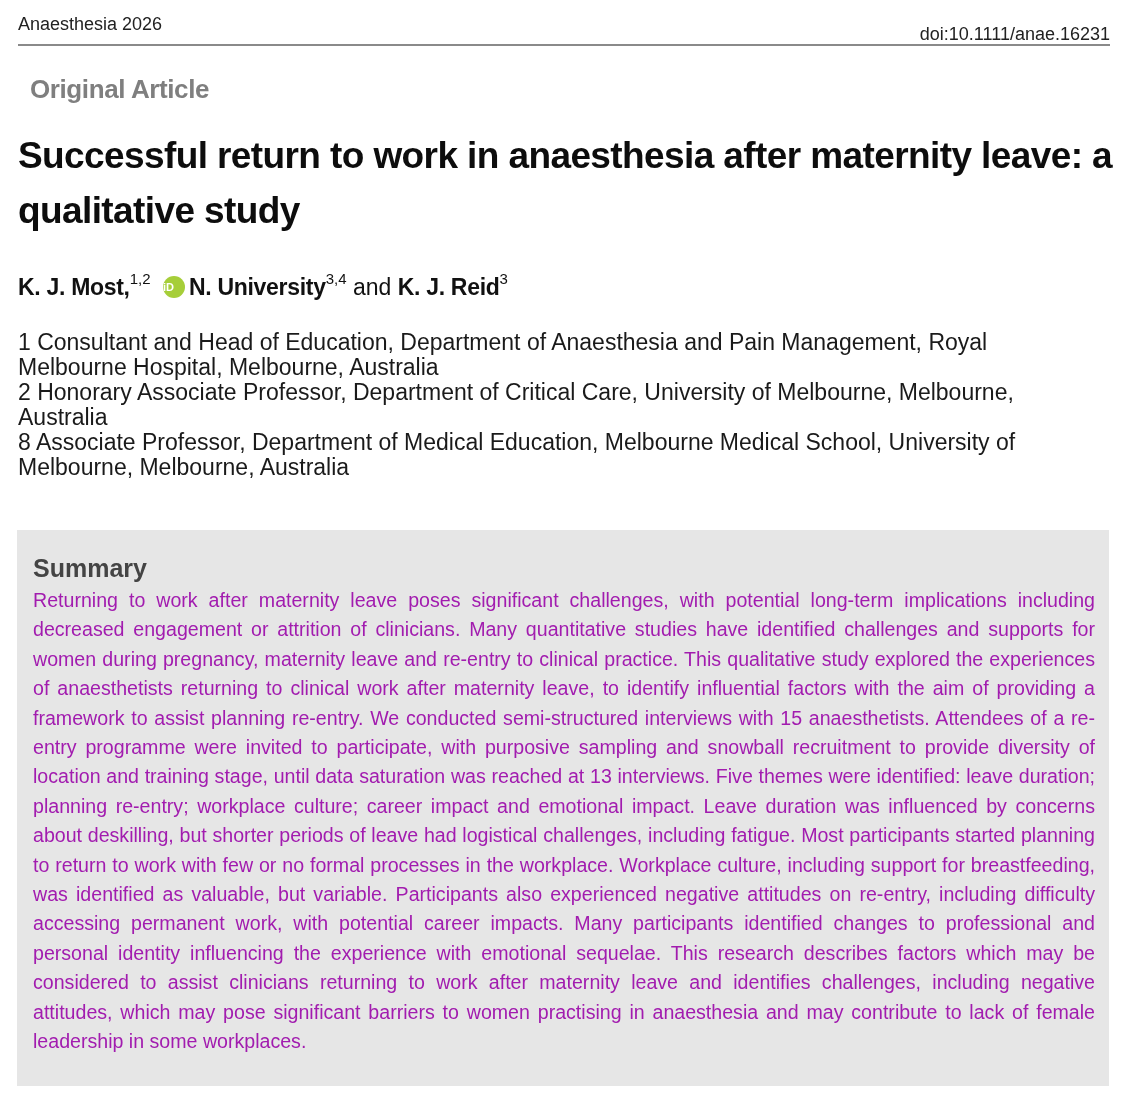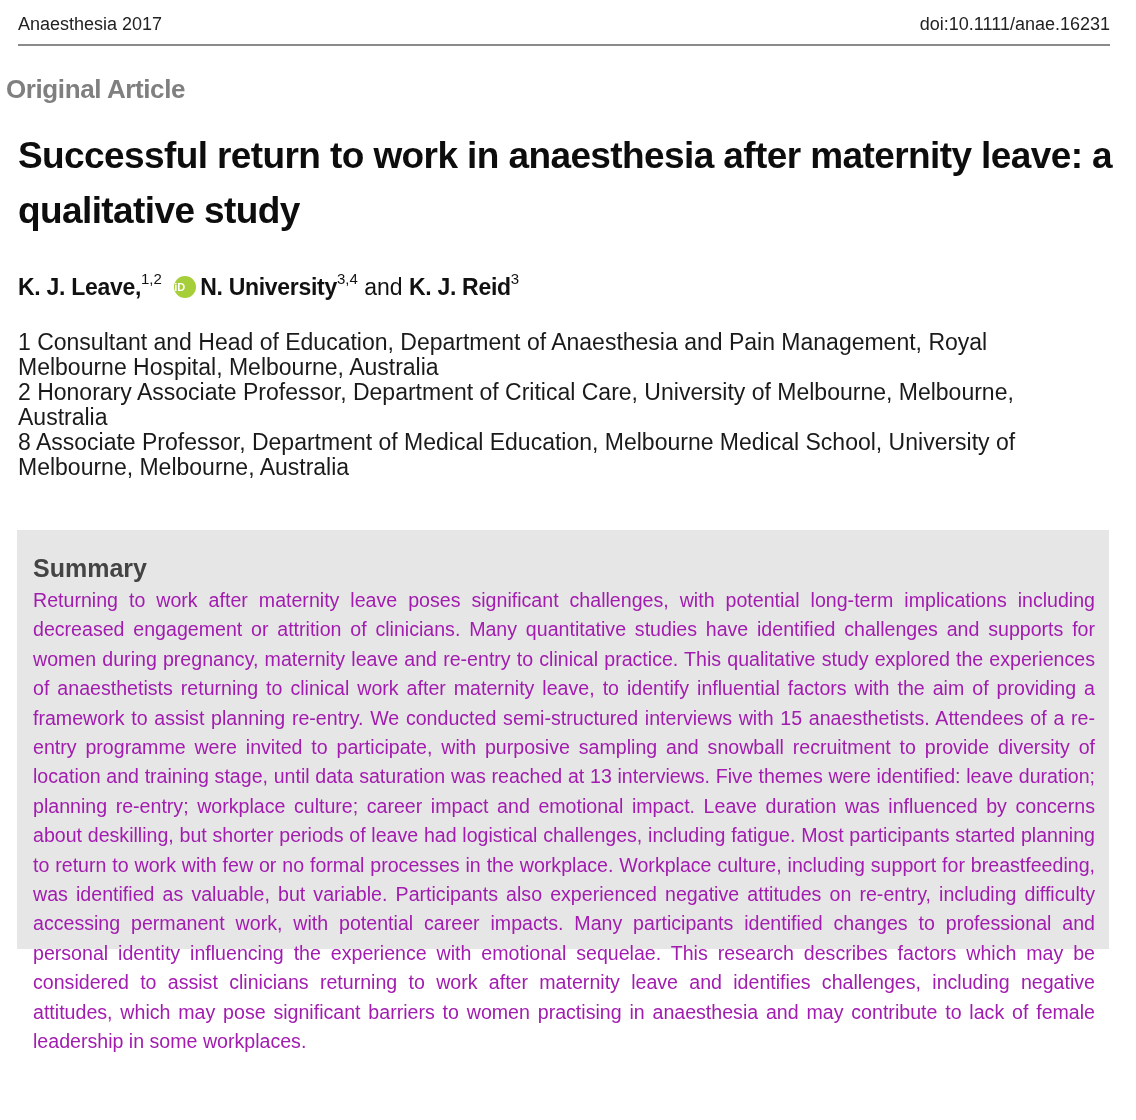--- a/index.html
+++ b/index.html
@@ -5,24 +5,24 @@
   * { box-sizing: border-box; margin: 0; padding: 0; }
   html, body { width: 1136px; height: 1120px; background: #ffffff; overflow: hidden; }
   body { font-family: "Liberation Sans", "DejaVu Sans", sans-serif; color: #111; position: relative; }
 
   .running-head {
     position: absolute; left: 18px; top: 12px; width: 1092px; height: 34px;
     border-bottom: 2px solid #8a8a8a;
     font-size: 18px; color: #222;
   }
   .running-head .journal { position: absolute; left: 0; top: 2px; }
-  .running-head .doi { position: absolute; right: 0; top: 2px; text-align: center; }
+  .running-head .doi { position: absolute; right: 0; top: 12px; text-align: center; }
 
   .article-type {
-    position: absolute; left: 6px; top: 74px;
+    position: absolute; left: 30px; top: 74px;
     font-size: 26px; font-weight: bold; color: #7f7f7f; letter-spacing: -0.4px;
   }
 
   .title {
     position: absolute; left: 18px; top: 128px; width: 1100px;
     font-size: 37px; font-weight: bold; line-height: 55px; color: #0d0d0d;
     letter-spacing: -0.6px;
   }
 
   .authors {
@@ -37,46 +37,46 @@
     text-align: left; line-height: 22px; vertical-align: middle;
     margin: 0 4px 0 6px; position: relative; top: -2px;
   }
 
   .affiliations {
     position: absolute; left: 18px; top: 330px; width: 1080px;
     font-size: 23px; line-height: 25px; color: #1a1a1a;
   }
 
   .summary-box {
-    position: absolute; left: 17px; top: 530px; width: 1092px; height: 419px;
+    position: absolute; left: 17px; top: 530px; width: 1092px; height: 556px;
     background: #e6e6e6;
     padding: 22px 14px 16px 16px;
   }
   .summary-heading {
     font-size: 25px; color: #444; line-height: 32px; margin-bottom: 2px;
   }
   .summary-body {
     font-size: 19.6px; line-height: 29.4px; color: #a21caf;
     text-align: justify; hyphens: none;
   }
 </style>
 </head>
 <body>
 
 <header class="running-head">
-  <span class="journal">Anaesthesia 2017</span>
+  <span class="journal">Anaesthesia 2026</span>
   <span class="doi">doi:10.1111/anae.16231</span>
 </header>
 
 <div class="article-type">Original Article</div>
 
 <h1 class="title">Successful return to work in anaesthesia after maternity leave: a qualitative study</h1>
 
 <div class="authors">
-  <span class="name">K. J. Leave,</span><sup>1,2</sup>
+  <span class="name">K. J. Most,</span><sup>1,2</sup>
   <span class="orcid">iD</span><span class="name">N. University</span><sup>3,4</sup>
   <span>and</span>
   <span class="name">K. J. Reid</span><sup>3</sup>
 </div>
 
 <div class="affiliations">
   <div>1 Consultant and Head of Education, Department of Anaesthesia and Pain Management, Royal Melbourne Hospital, Melbourne, Australia</div>
   <div>2 Honorary Associate Professor, Department of Critical Care, University of Melbourne, Melbourne, Australia</div>
   <div>8 Associate Professor, Department of Medical Education, Melbourne Medical School, University of Melbourne, Melbourne, Australia</div>
 </div>

